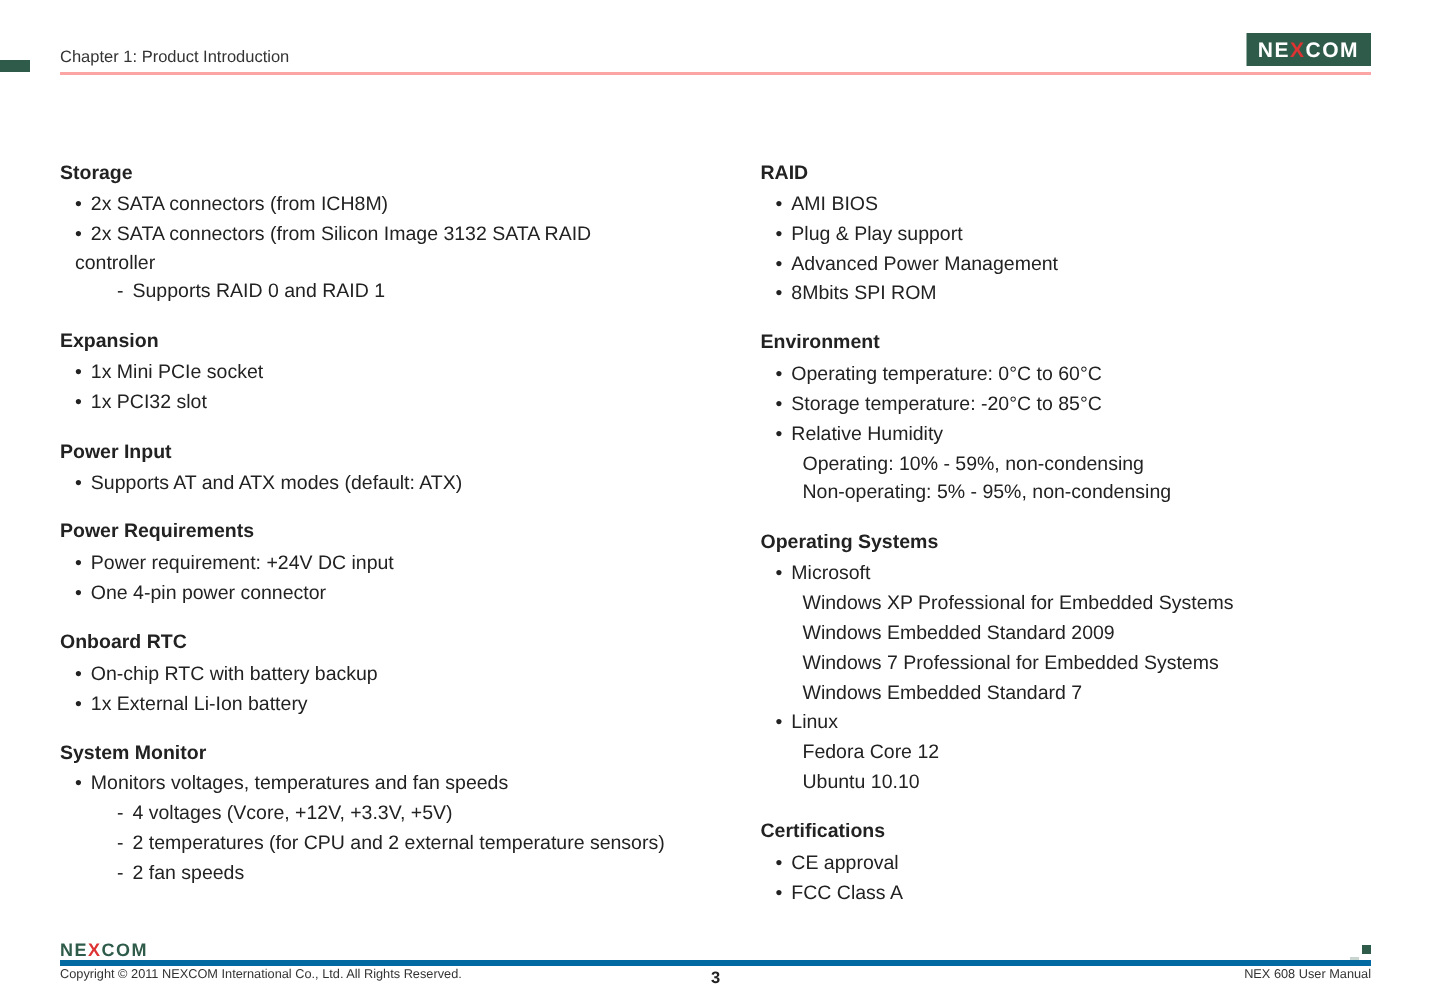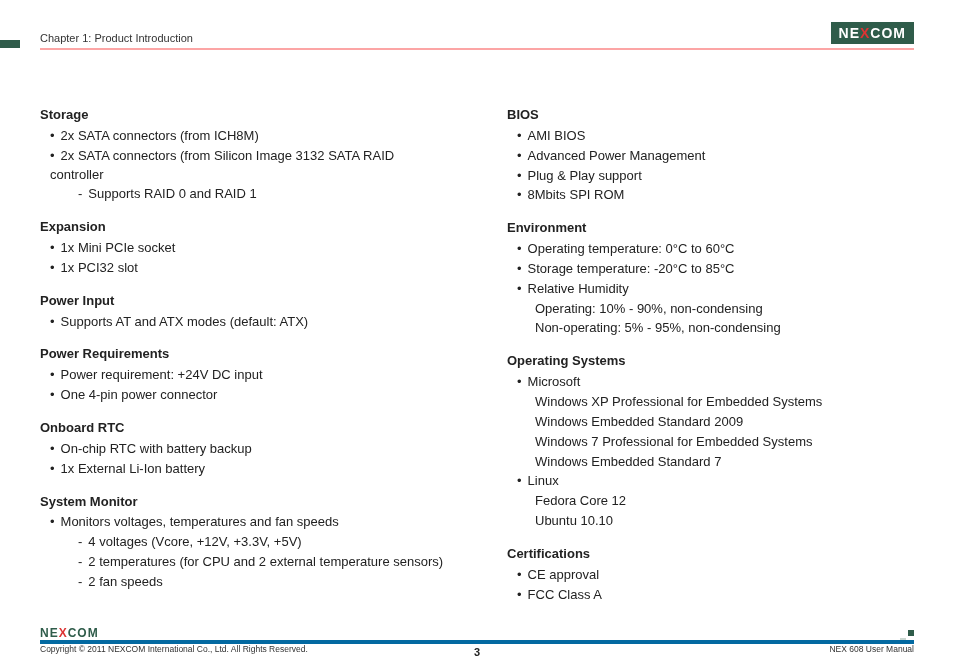--- a/index.html
+++ b/index.html
@@ -163,35 +163,35 @@
         <ul>
           <li>Monitors voltages, temperatures and fan speeds</li>
           <li class="sub sub-dash">4 voltages (Vcore, +12V, +3.3V, +5V)</li>
           <li class="sub sub-dash">2 temperatures (for CPU and 2 external temperature sensors)</li>
           <li class="sub sub-dash">2 fan speeds</li>
         </ul>
       </div>
     </div>
   <div class="col" id="col-right">
       <div class="section">
-        <div class="sec-title">BIOS</div>
+        <div class="sec-title">RAID</div>
         <ul>
           <li>AMI BIOS</li>
+          <li>Plug &amp; Play support</li>
           <li>Advanced Power Management</li>
-          <li>Plug &amp; Play support</li>
           <li>8Mbits SPI ROM</li>
         </ul>
       </div>
       <div class="section">
         <div class="sec-title">Environment</div>
         <ul>
           <li>Operating temperature: 0°C to 60°C</li>
           <li>Storage temperature: -20°C to 85°C</li>
           <li>Relative Humidity</li>
-          <li class="plain">Operating: 10% - 90%, non-condensing</li>
+          <li class="plain">Operating: 10% - 59%, non-condensing</li>
           <li class="plain">Non-operating: 5% - 95%, non-condensing</li>
         </ul>
       </div>
       <div class="section">
         <div class="sec-title">Operating Systems</div>
         <ul>
           <li>Microsoft</li>
           <li class="plain">Windows XP Professional for Embedded Systems</li>
           <li class="plain">Windows Embedded Standard 2009</li>
           <li class="plain">Windows 7 Professional for Embedded Systems</li>

